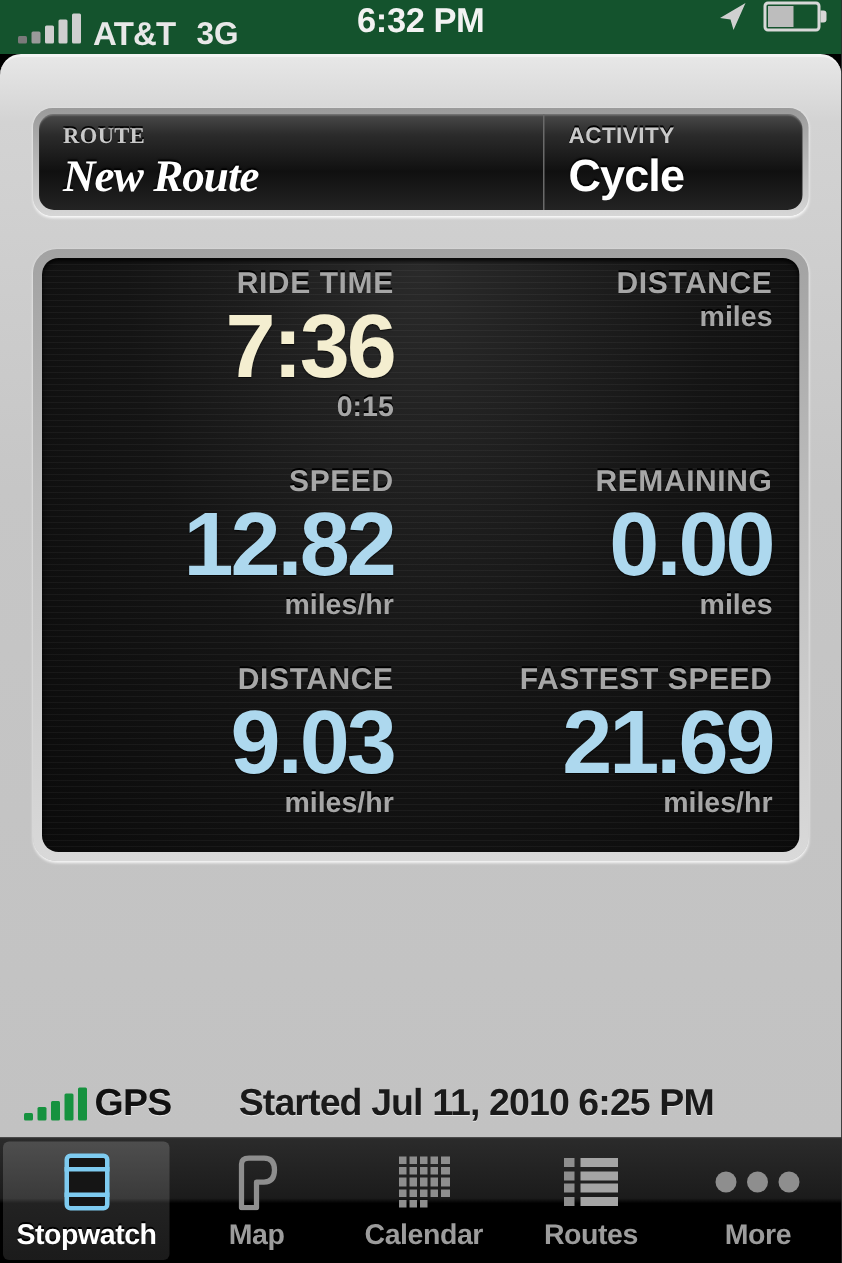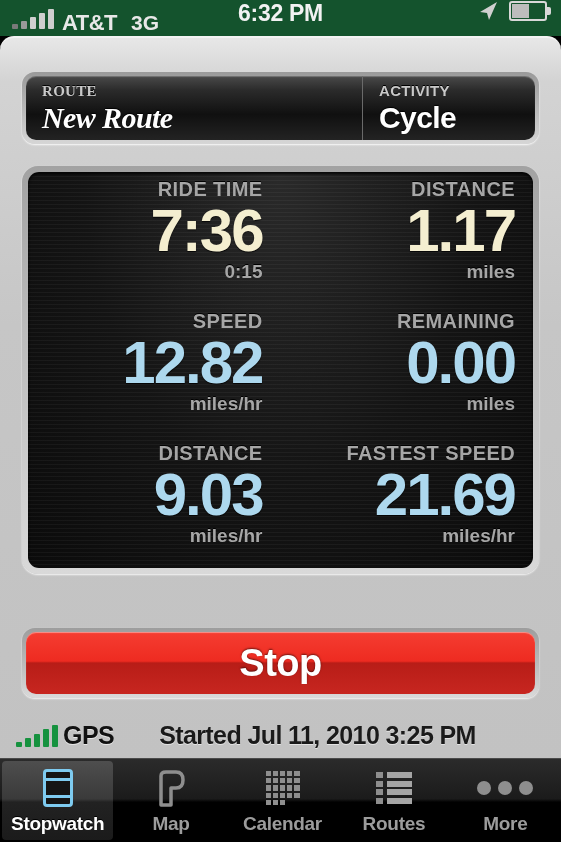--- a/index.html
+++ b/index.html
@@ -247,21 +247,20 @@
         <div class="stat-rows">
 
           <div class="stat-row">
             <div class="stat-cell left">
               <div class="st-label">RIDE TIME</div>
               <div class="st-value cream">7:36</div>
               <div class="st-unit">0:15</div>
             </div>
             <div class="stat-cell">
               <div class="st-label">DISTANCE</div>
-              <div class="st-value cream">1.17</div>
               <div class="st-unit">miles</div>
             </div>
           </div>
 
           <div class="stat-row">
             <div class="stat-cell left">
               <div class="st-label">SPEED</div>
               <div class="st-value blue">12.82</div>
               <div class="st-unit">miles/hr</div>
             </div>
@@ -282,36 +281,33 @@
               <div class="st-label">FASTEST SPEED</div>
               <div class="st-value blue">21.69</div>
               <div class="st-unit">miles/hr</div>
             </div>
           </div>
 
         </div>
       </div>
     </div>
 
-    <div class="stop-bezel">
-      <button class="stop-btn">Stop</button>
-    </div>
 
     <div class="footer">
       <div class="gps-group">
         <span class="gps-bars">
           <i class="g1"></i>
             <i class="g2"></i>
             <i class="g3"></i>
             <i class="g4"></i>
             <i class="g5"></i>
         </span>
         <span class="gps-text">GPS</span>
       </div>
-      <div class="started">Started Jul 11, 2010 3:25 PM</div>
+      <div class="started">Started Jul 11, 2010 6:25 PM</div>
     </div>
 
   </div>
 
   <div class="tabbar">
 
     <div class="tab active">
       <span class="tab-icon">
         <span class="ic-stopwatch">
             <span class="bar t"></span>

